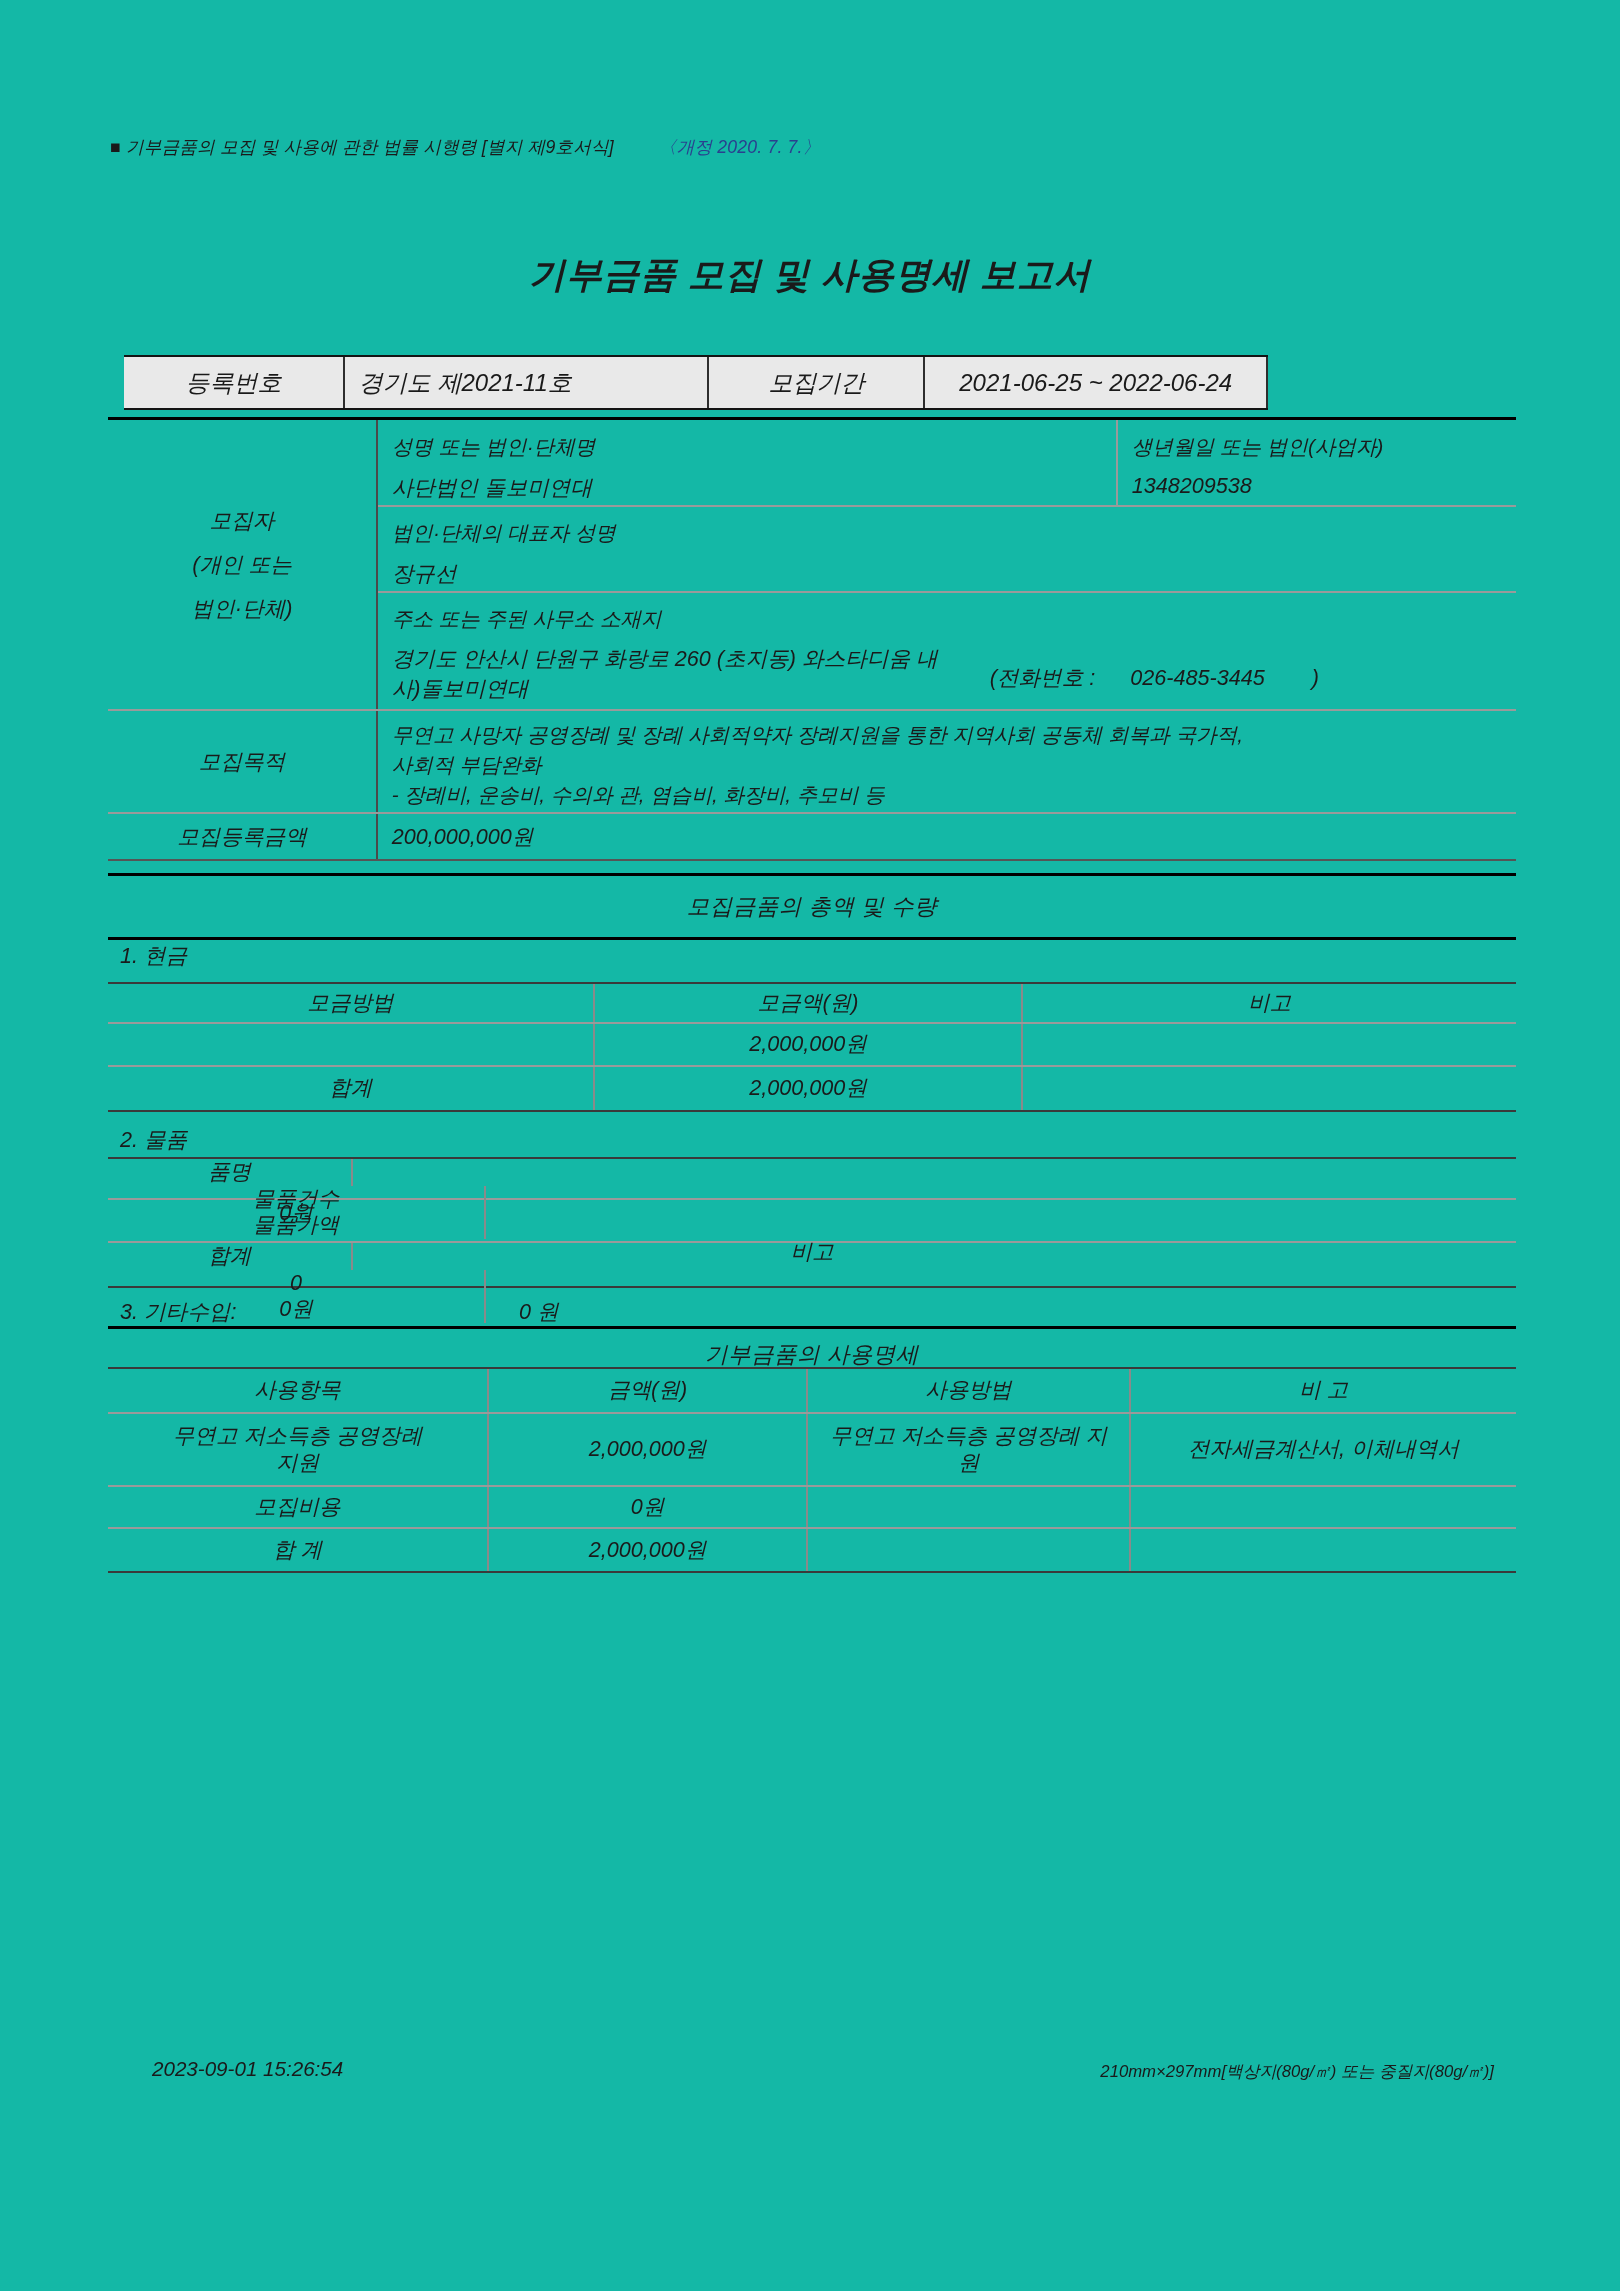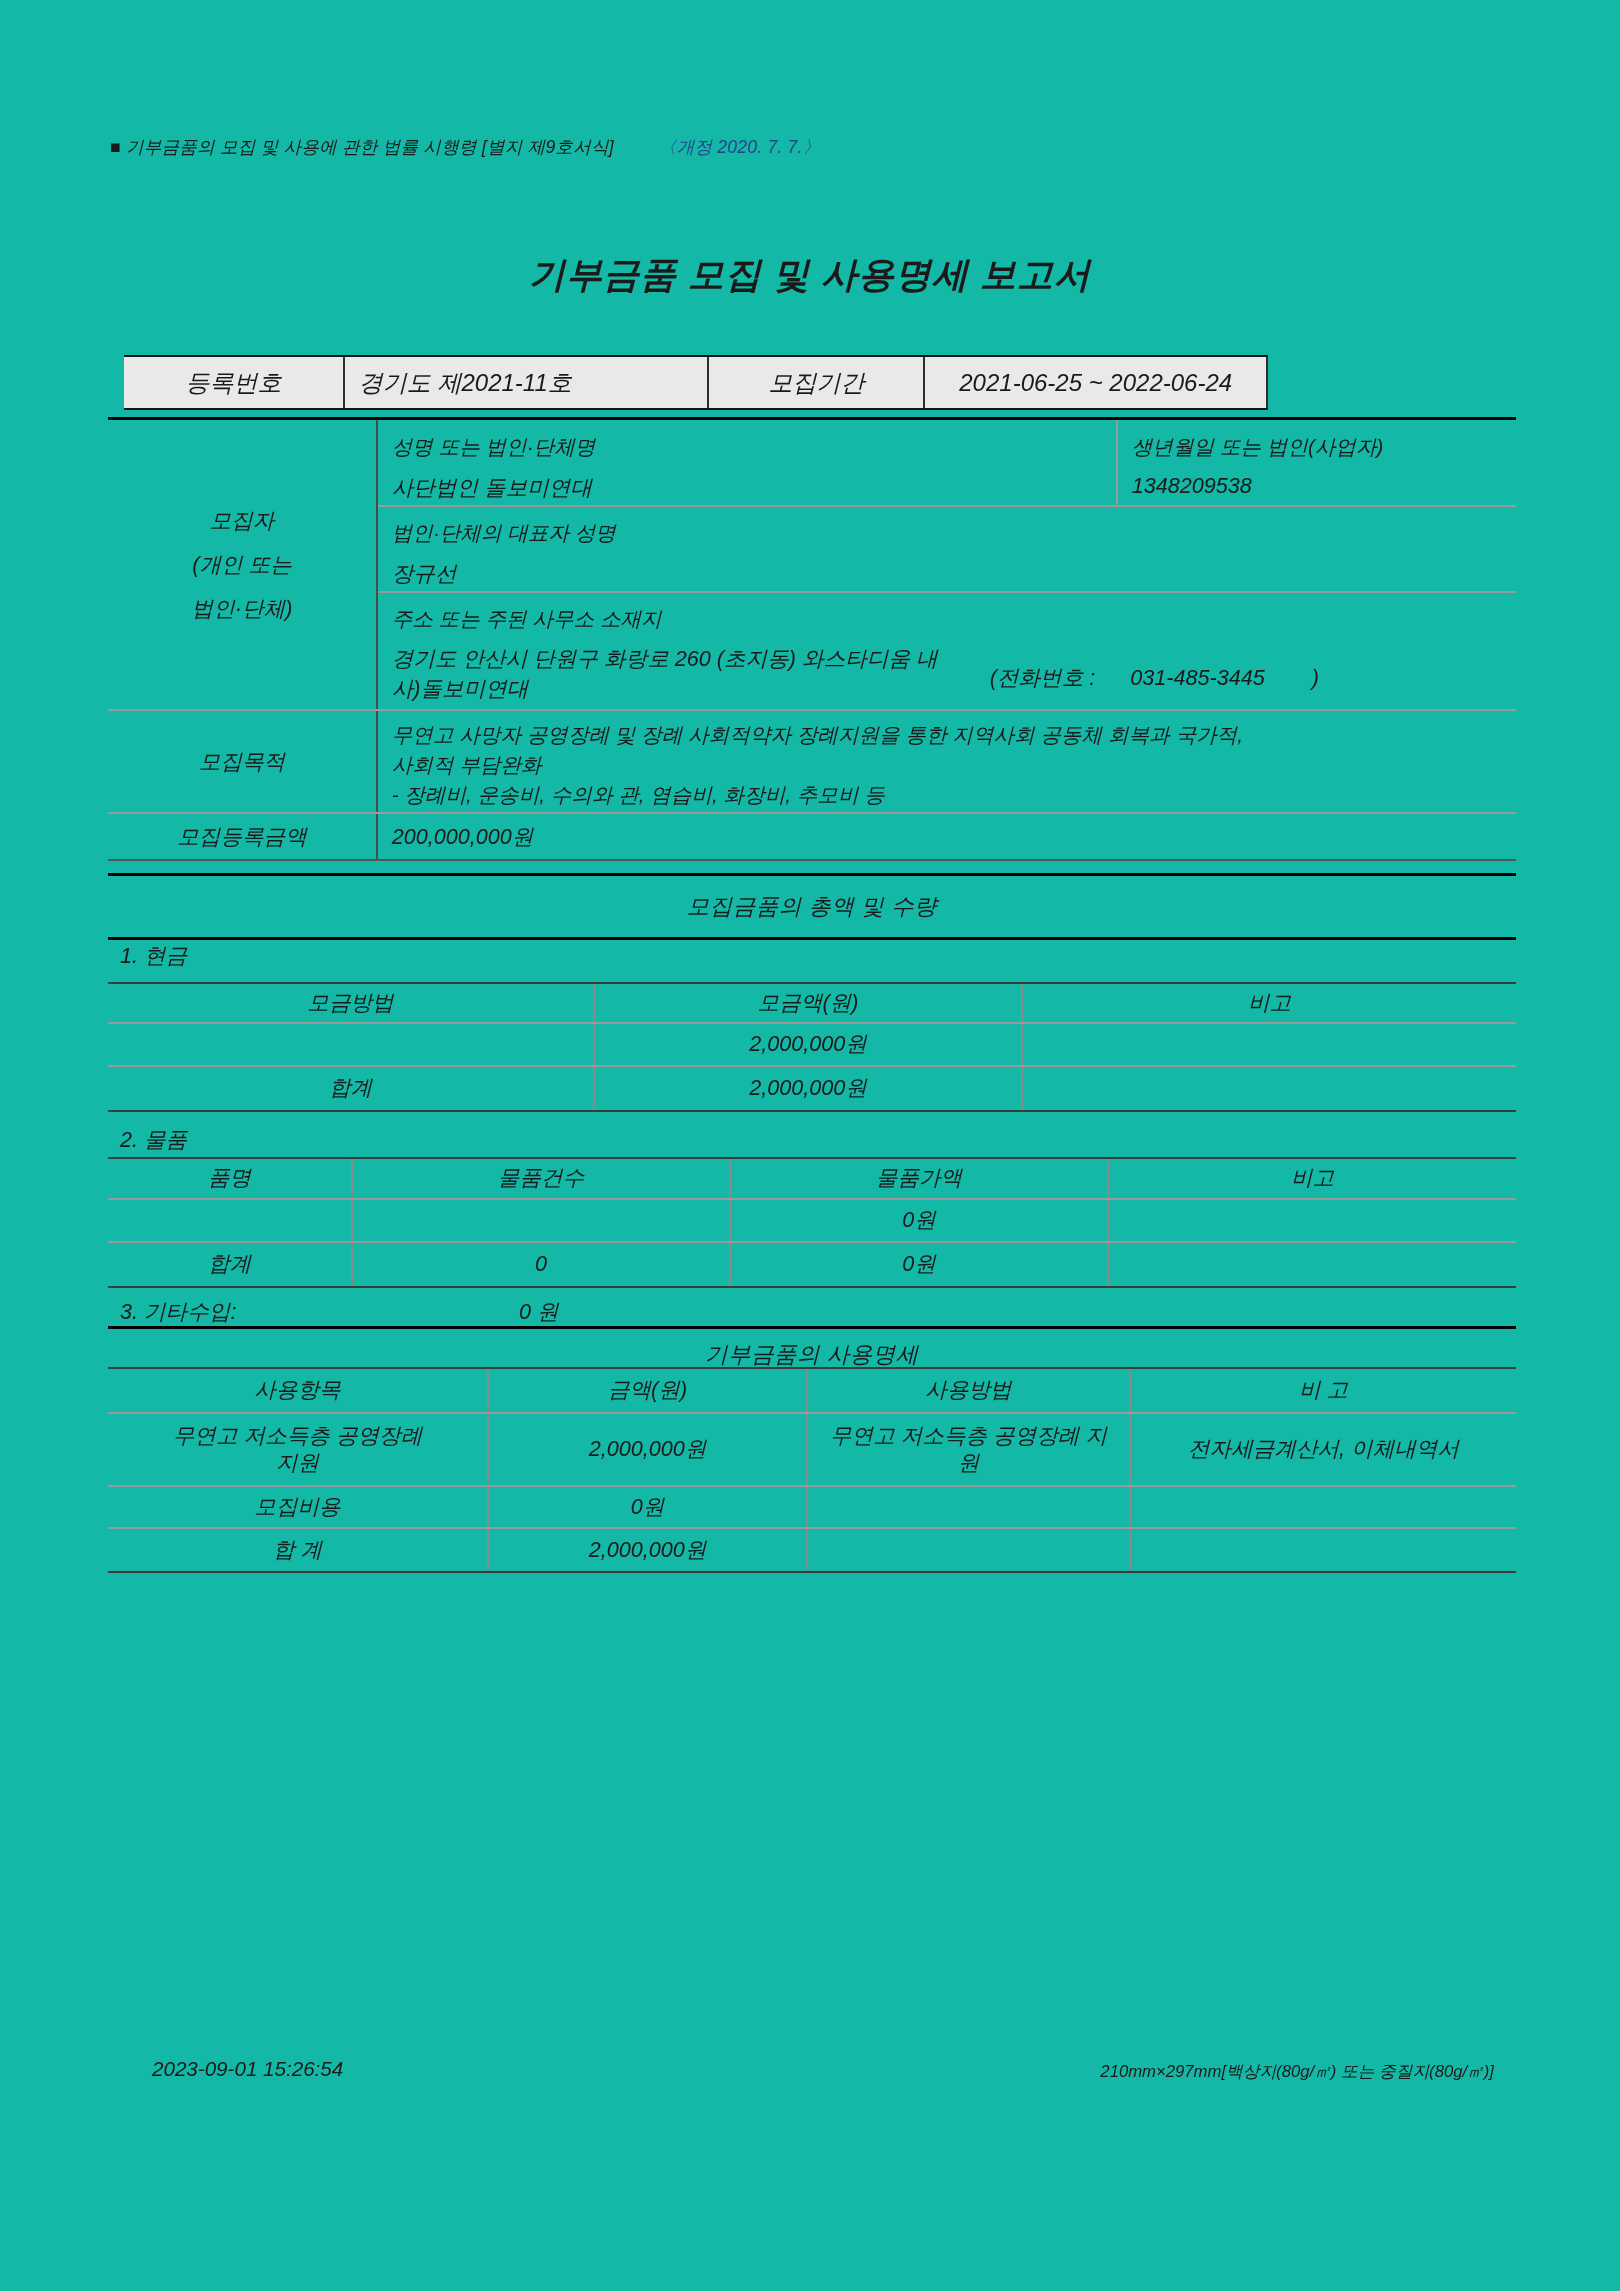--- a/index.html
+++ b/index.html
@@ -109,21 +109,21 @@
     text-align:center; border-right:2px solid #8a8a8a; line-height:26.5px;
   }
   .trow > div:last-child { border-right:none; }
 
   .cash-table  { top:982px; }
   .cash-table .trow { height:43px; }
   .cash-table .trow.head { height:40px; font-size:21.6px; }
   .cash-table .c1 { width:487px; } .cash-table .c2 { width:428px; } .cash-table .c3 { flex:1; }
 
   .goods-table { top:1157px; }
-  .goods-table .trow { height:43px; }
+  .goods-table .trow { height:43px;flex-direction:column; }
   .goods-table .trow.head { height:41px; }
   .goods-table .c1 { width:245px; } .goods-table .c2 { width:378px; }
   .goods-table .c3 { width:378px; } .goods-table .c4 { flex:1; }
 
   .usage-table { top:1367px; }
   .usage-table .trow.head { height:45px; }
   .usage-table .trow.r1 { height:73px; }
   .usage-table .trow.r2, .usage-table .trow.r3 { height:42px; }
   .usage-table .c1 { width:381px; } .usage-table .c2 { width:319px; }
   .usage-table .c3 { width:323px; } .usage-table .c4 { flex:1; }
@@ -172,21 +172,21 @@
           <div class="flabel">법인·단체의 대표자 성명</div>
           <div class="fvalue">장규선</div>
         </div>
         <div class="mt-rowC">
           <div class="flabel">주소 또는 주된 사무소 소재지</div>
           <div class="addr-flex">
             <div class="addr-text pre">경기도 안산시 단원구 화랑로 260 (초지동) 와스타디움 내
 사)돌보미연대</div>
             <div class="phone">
               <span>(전화번호 :</span>
-              <span class="ph-num">031-485-3445</span>
+              <span class="ph-num">026-485-3445</span>
               <span class="ph-close">)</span>
             </div>
           </div>
         </div>
       </div>
     </div>
     <div class="mt-rowD">
       <div class="mt-left2">모집목적</div>
       <div class="mt-contentD pre">무연고 사망자 공영장례 및 장례 사회적약자 장례지원을 통한 지역사회 공동체 회복과 국가적,
 사회적 부담완화

